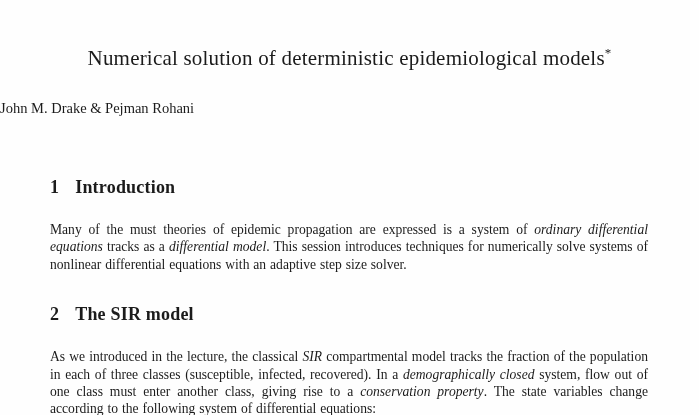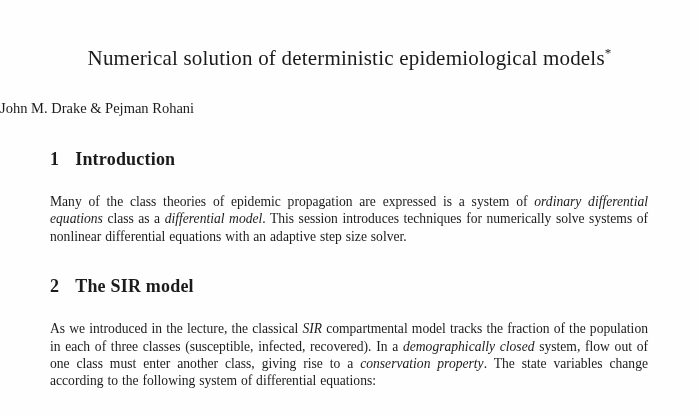--- a/index.html
+++ b/index.html
@@ -42,21 +42,21 @@
   .sec-heading {
     font-size: 18px;
     line-height: 22px;
     font-weight: 700;
     letter-spacing: 0.2px;
   }
   .sec-heading .sec-num {
     display: inline-block;
     margin-right: 16px;
   }
-  .sec-heading-1 { margin-top: 31px; }
+  .sec-heading-1 { margin-top: 59px; }
   .sec-heading-2 { margin-top: 30px; }
   .body-para {
     margin-top: 23px;
     font-size: 13.6px;
     line-height: 17.4px;
     text-align: justify;
     word-spacing: 0.5px;
   }
   .body-para em {
     font-style: italic;
@@ -68,21 +68,21 @@
 <div class="page">
 
   <h1 class="title"><span>Numerical solution of deterministic epidemiological models</span><sup>*</sup></h1>
 
   <div class="authors">John M. Drake &amp; Pejman Rohani</div>
 
   <div class="content">
 
     <section>
       <h2 class="sec-heading sec-heading-1"><span class="sec-num">1</span><span class="sec-title">Introduction</span></h2>
-      <p class="body-para"><span>Many of the class theories of epidemic propagation are expressed is a system of </span><em>ordinary differential equations</em><span> class as a </span><em>differential model</em><span>. This session introduces techniques for numerically solve systems of nonlinear differential equations with an adaptive step size solver.</span></p>
+      <p class="body-para"><span>Many of the must theories of epidemic propagation are expressed is a system of </span><em>ordinary differential equations</em><span> tracks as a </span><em>differential model</em><span>. This session introduces techniques for numerically solve systems of nonlinear differential equations with an adaptive step size solver.</span></p>
     </section>
 
     <section>
       <h2 class="sec-heading sec-heading-2"><span class="sec-num">2</span><span class="sec-title">The SIR model</span></h2>
       <p class="body-para"><span>As we introduced in the lecture, the classical </span><em>SIR</em><span> compartmental model tracks the fraction of the population in each of three classes (susceptible, infected, recovered). In a </span><em>demographically closed</em><span> system, flow out of one class must enter another class, giving rise to a </span><em>conservation property</em><span>. The state variables change according to the following system of differential equations:</span></p>
     </section>
 
   </div>
 
 </div>

